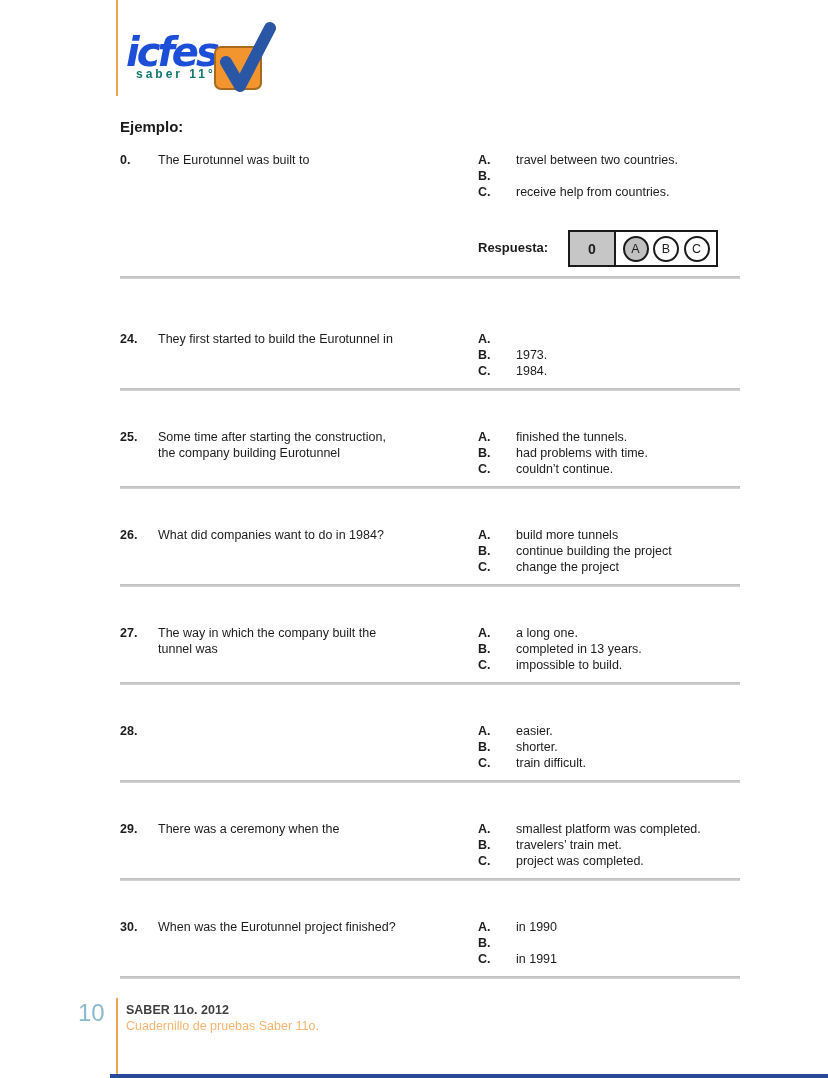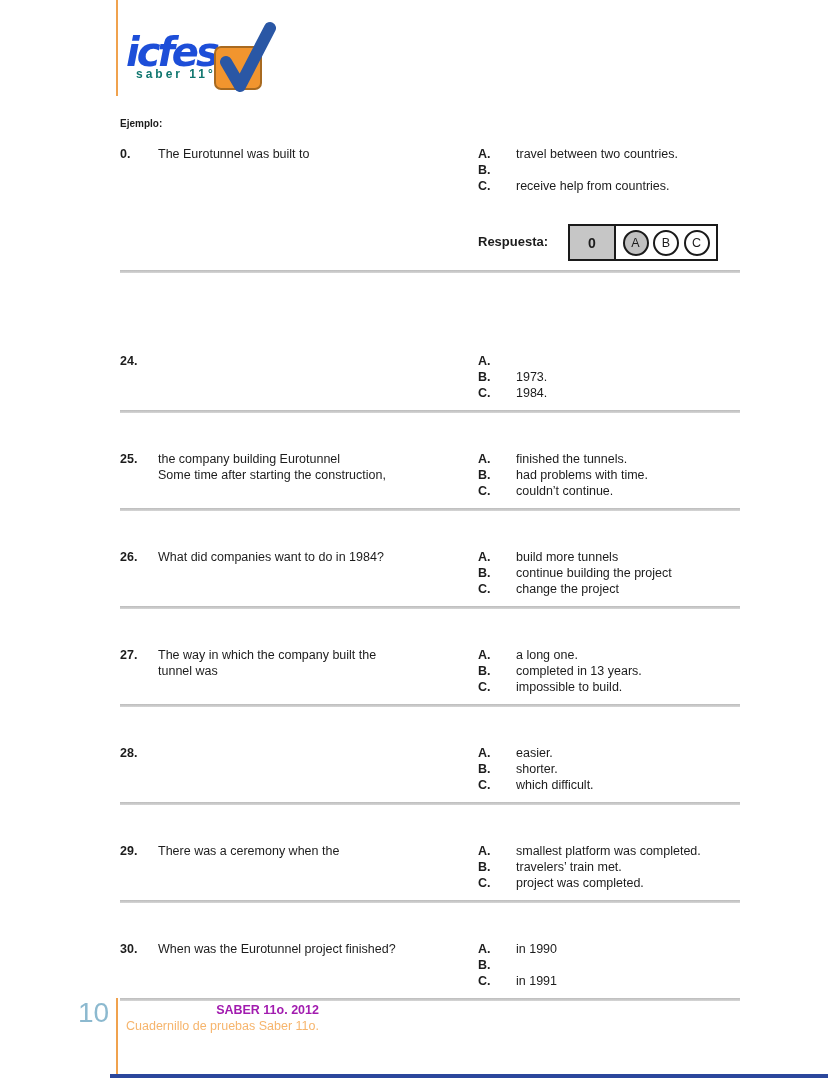--- a/index.html
+++ b/index.html
@@ -22,21 +22,21 @@
     font-size:12px;color:#0f766e;letter-spacing:3px;margin:-7px 0 0 10px;font-weight:bold;
   }
   .logo-box{
     position:absolute;left:88px;top:18px;width:48px;height:44px;background:#f2952e;
     border:2px solid #a86a20;border-radius:7px;box-sizing:border-box;
   }
   .logo-check{position:absolute;left:92px;top:-8px;width:58px;height:76px;}
 
   
   .content{position:absolute;left:120px;top:118px;width:620px;}
-  .heading{font-size:10px;font-weight:bold;}
+  .heading{font-size:15px;font-weight:bold;}
 
   .qrow{position:relative;font-size:12.5px;line-height:16px;min-height:48px;}
   .example-row{margin-top:17px;}
   .qnum{position:absolute;left:0;top:0;width:38px;font-weight:bold;}
   .qtext{position:absolute;left:38px;top:0;width:318px;}
   .opts{position:absolute;left:358px;top:0;width:262px;}
   .opt{display:flex;}
   .opt-letter{width:38px;font-weight:bold;flex:none;}
   .opt-text{flex:1;}
 
@@ -55,28 +55,28 @@
   .circle{
     width:26px;height:26px;border:2px solid #1a1a1a;border-radius:50%;box-sizing:border-box;
     display:flex;align-items:center;justify-content:center;font-size:12.5px;background:#fff;
   }
   .circle.selected{background:#c0c0c0;}
 
   
   .sep{height:3px;background:linear-gradient(#bcbcbc,#d6d6d6);margin-top:9px;}
   .first-sep{margin-top:9px;}
   .qblock .qrow{margin-top:38px;}
-  .qblock:first-child .qrow{margin-top:80px;}
+  .qblock:first-child .qrow{margin-top:52px;}
 
   
   .page-num{
-    position:absolute;left:78px;top:998px;font-size:28px;line-height:30px;color:#8cb9cf;
+    position:absolute;left:78px;top:998px;font-size:24px;line-height:30px;color:#8cb9cf;
   }
   .f-text{position:absolute;left:126px;top:1002px;font-size:12.5px;line-height:16px;}
-  .f1{font-weight:bold;color:#a21caf;text-align:right;}
+  .f1{font-weight:bold;color:#404040;}
   .f2{color:#f6b56d;}
 </style>
 </head>
 <body>
 
 <div class="top-line"></div>
 
 <div class="logo">
   <div class="logo-brand">icfes</div>
   <div class="logo-tagline">saber 11°</div>
@@ -120,20 +120,23 @@
         </div>
     </div>
   </div>
 
   <div class="sep first-sep"></div>
 
   <div id="questions-list">
   <div class="qblock">
     <div class="qrow">
       <div class="qnum">24.</div>
+      <div class="qtext">
+            <div>They first started to build the Eurotunnel in</div>
+          </div>
       <div class="opts">
             <div class="opt">
               <span class="opt-letter">A.</span>
             </div>
             <div class="opt">
               <span class="opt-letter">B.</span>
               <span class="opt-text">1973.</span>
             </div>
             <div class="opt">
               <span class="opt-letter">C.</span>
@@ -141,22 +144,22 @@
             </div>
           </div>
     </div>
     <div class="sep"></div>
   </div>
 
   <div class="qblock">
     <div class="qrow">
       <div class="qnum">25.</div>
       <div class="qtext">
+            <div>Some time after starting the construction,</div>
             <div>the company building Eurotunnel</div>
-            <div>Some time after starting the construction,</div>
           </div>
       <div class="opts">
             <div class="opt">
               <span class="opt-letter">A.</span>
               <span class="opt-text">finished the tunnels.</span>
             </div>
             <div class="opt">
               <span class="opt-letter">B.</span>
               <span class="opt-text">had problems with time.</span>
             </div>
@@ -225,21 +228,21 @@
             <div class="opt">
               <span class="opt-letter">A.</span>
               <span class="opt-text">easier.</span>
             </div>
             <div class="opt">
               <span class="opt-letter">B.</span>
               <span class="opt-text">shorter.</span>
             </div>
             <div class="opt">
               <span class="opt-letter">C.</span>
-              <span class="opt-text">which difficult.</span>
+              <span class="opt-text">train difficult.</span>
             </div>
           </div>
     </div>
     <div class="sep"></div>
   </div>
 
   <div class="qblock">
     <div class="qrow">
       <div class="qnum">29.</div>
       <div class="qtext">

